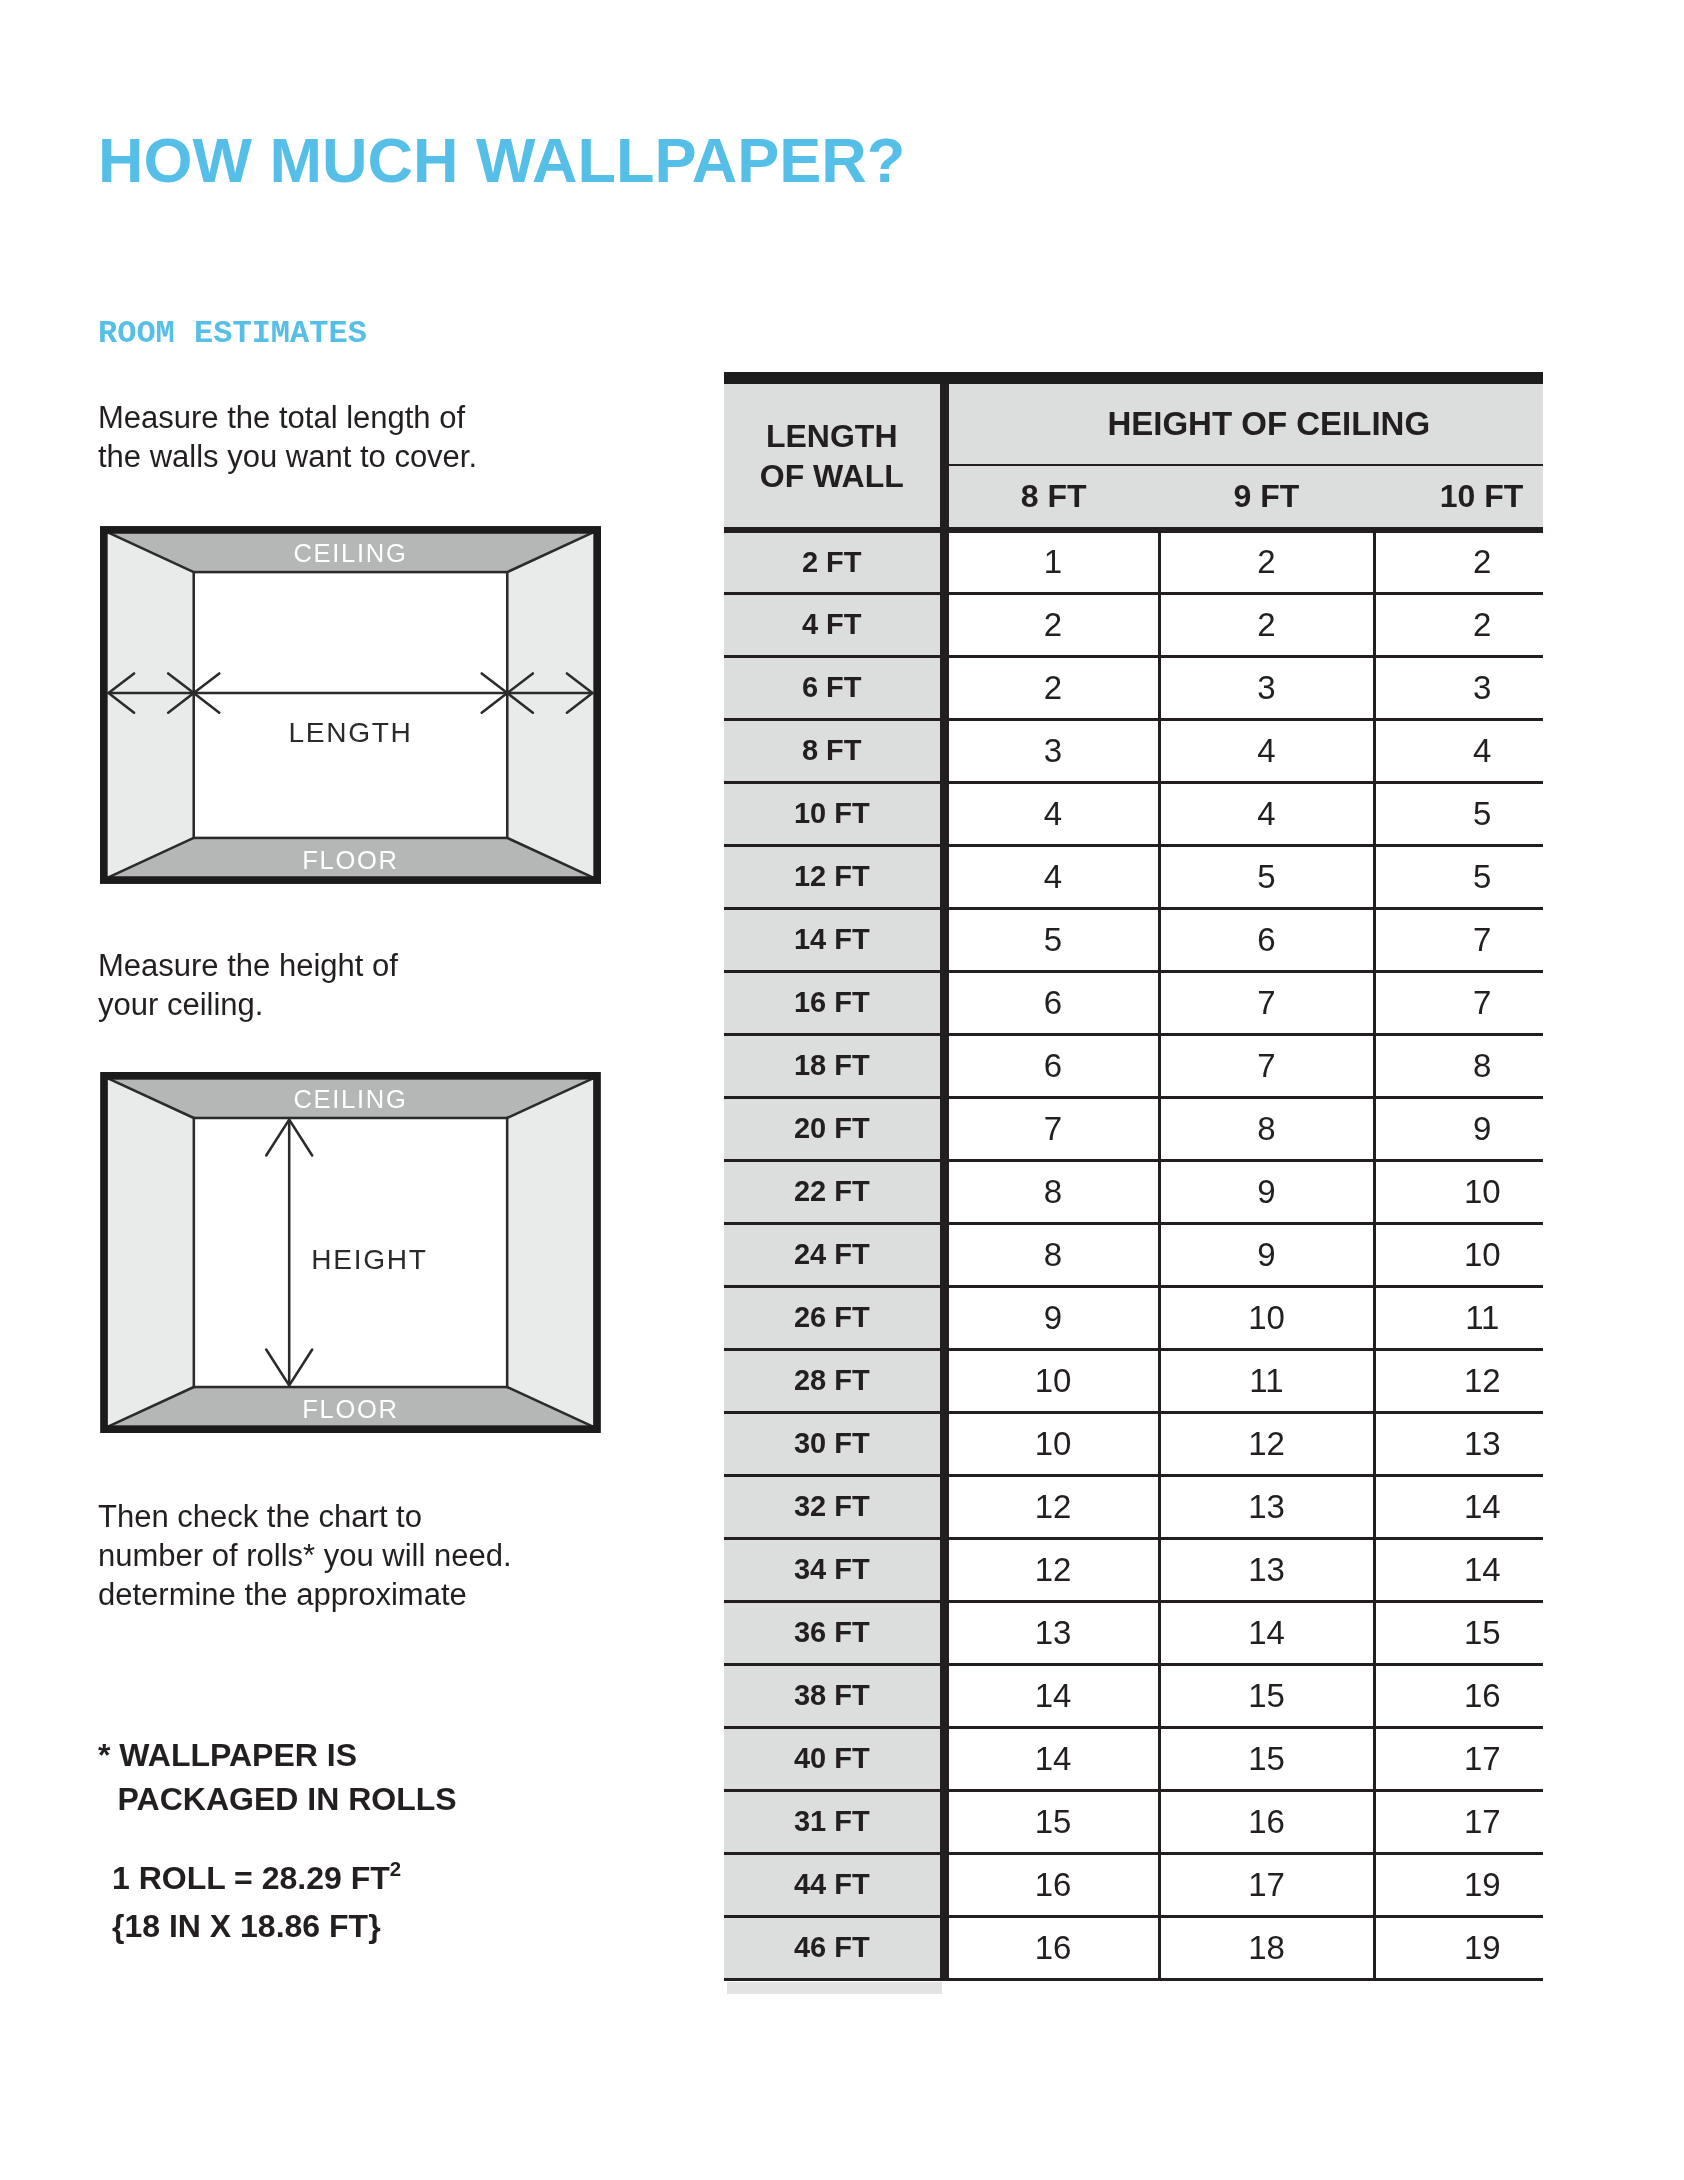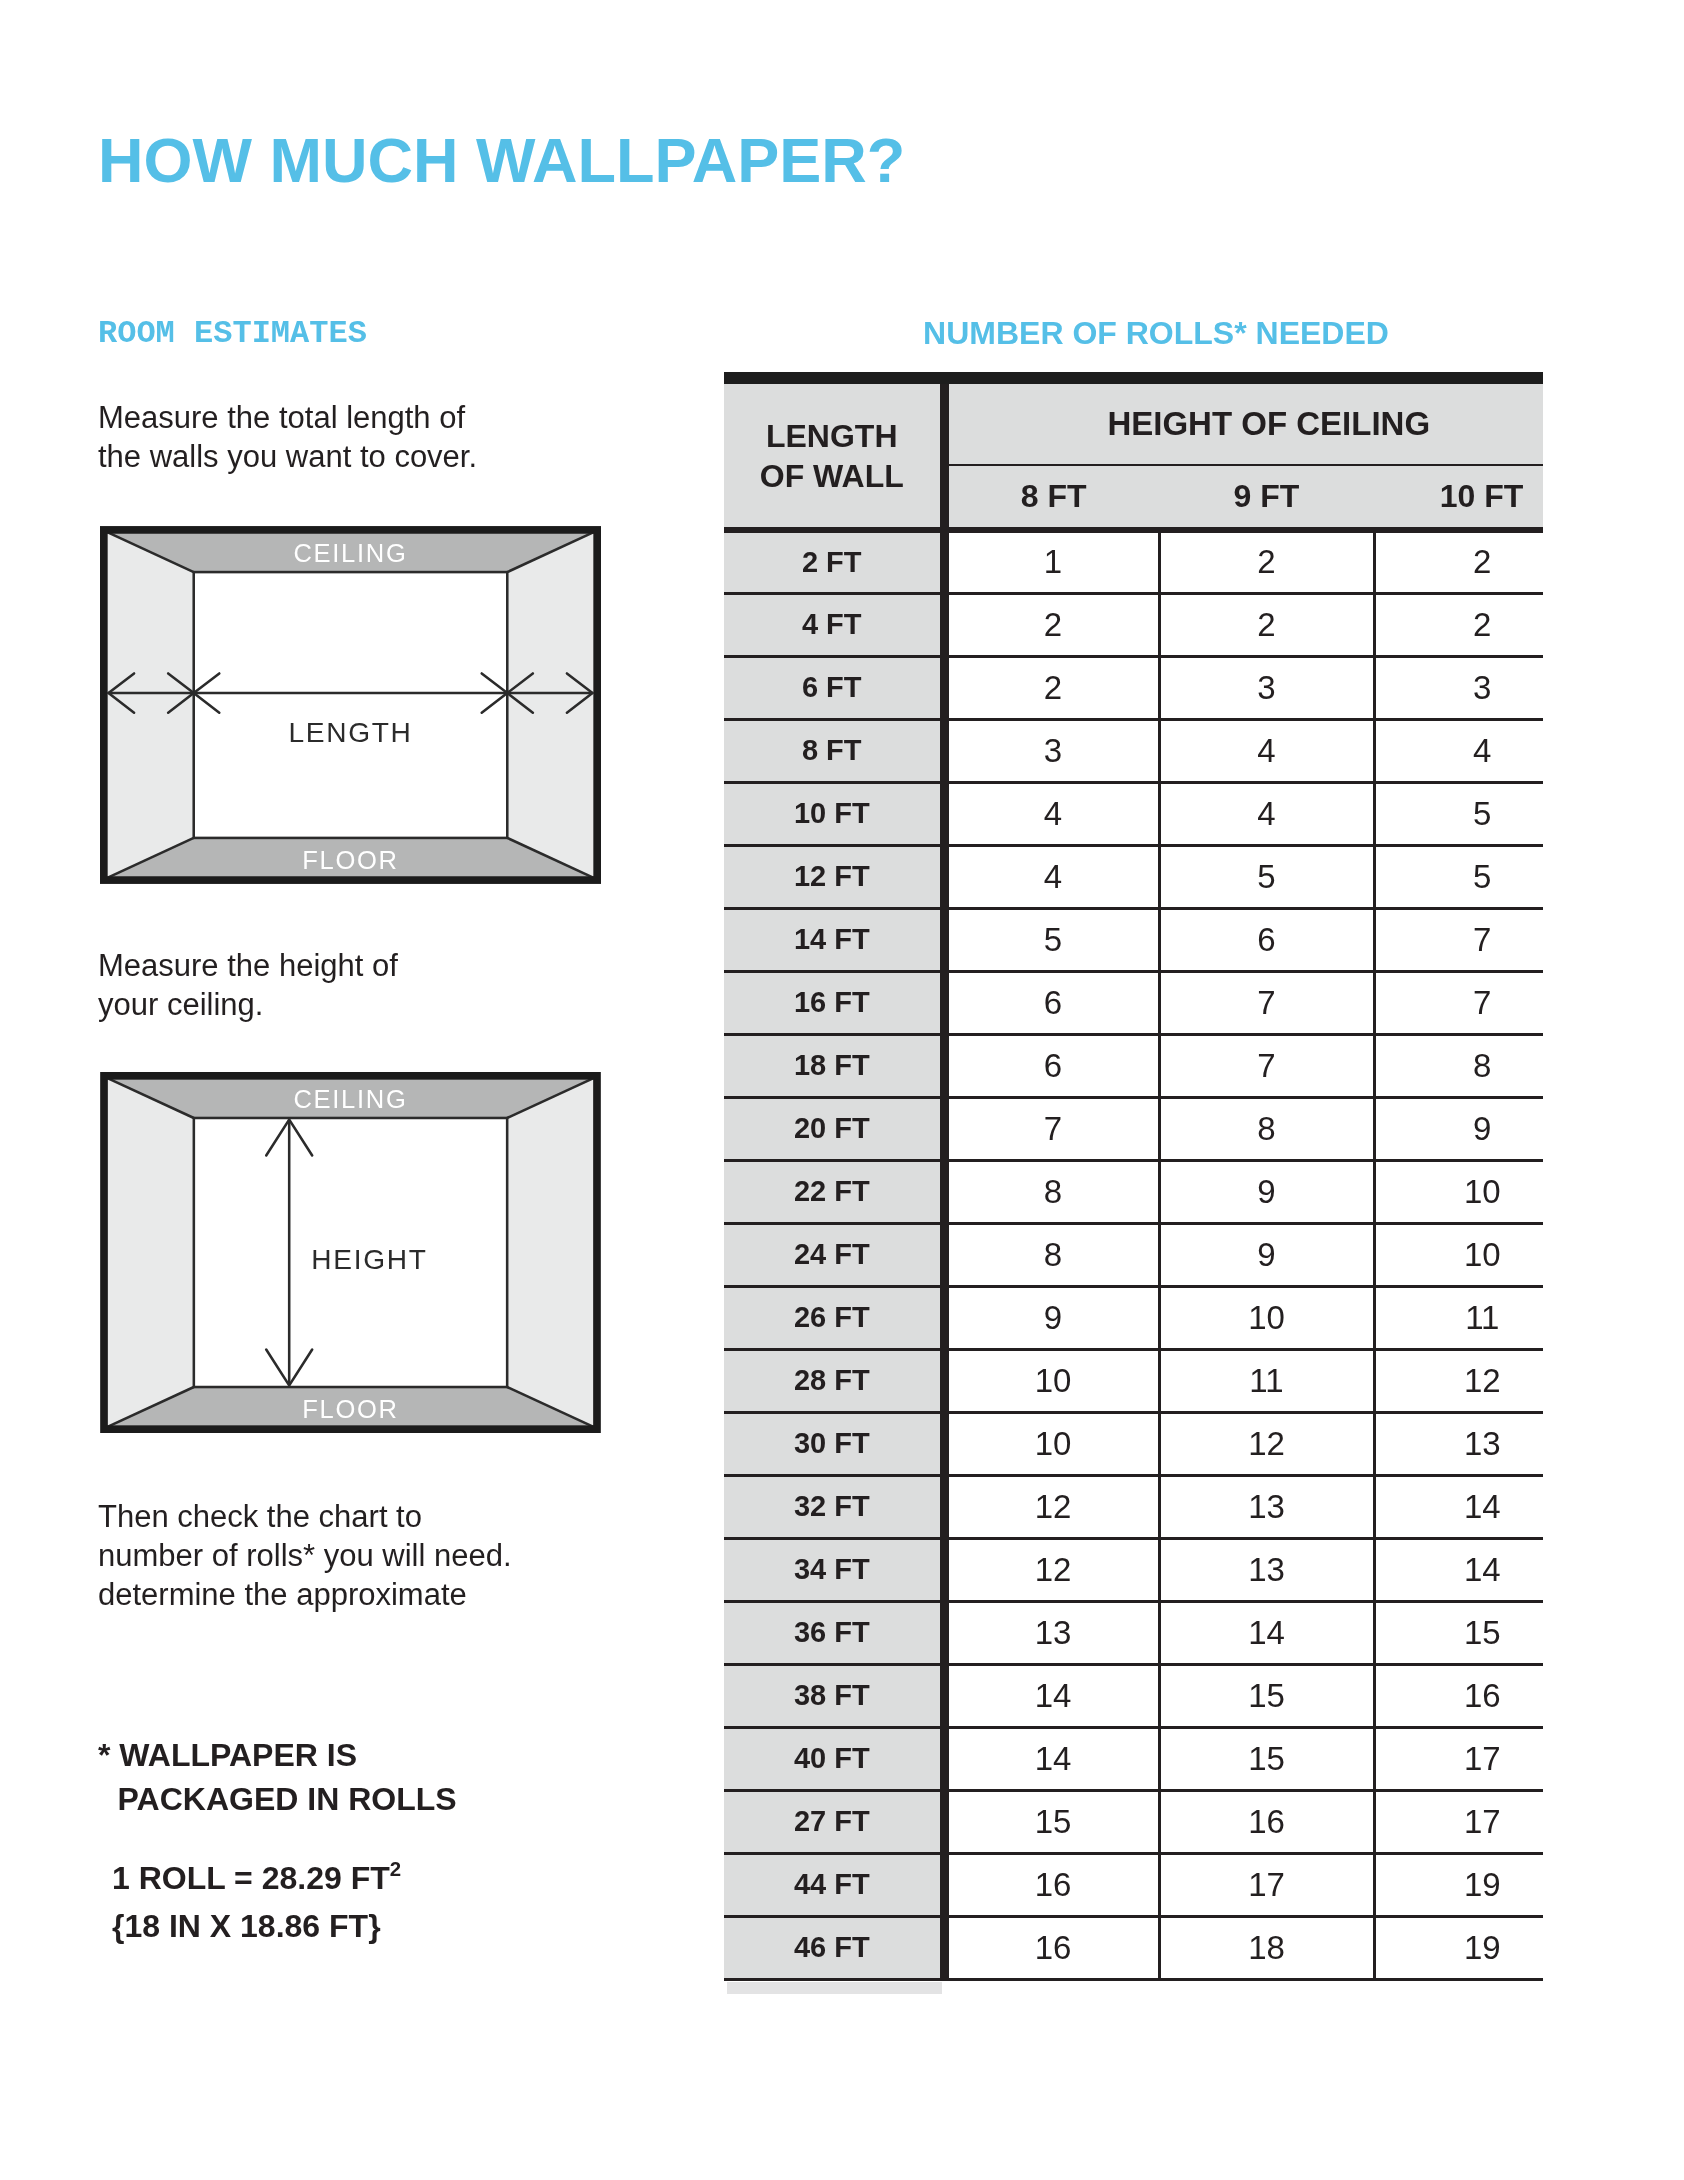--- a/index.html
+++ b/index.html
@@ -131,21 +131,20 @@
 </style>
 </head>
 <body>
 
 <div class="page">
 
   <h1 class="abs page-title">HOW MUCH WALLPAPER?</h1>
 
   <div class="abs section-label" id="room-estimates-heading">ROOM ESTIMATES</div>
 
-  <div class="abs section-label" id="rolls-heading">NUMBER OF ROLLS* NEEDED</div>
 
   <div class="abs body-text" id="step1">
     <div>Measure the total length of</div>
     <div>the walls you want to cover.</div>
   </div>
 
   <div class="abs diagram" id="diagram-length">
     <svg width="501" height="358" viewBox="0 0 588 420">
       <rect class="wallbase" x="0" y="0" width="588" height="420"></rect>
       <polygon class="ceil" points="6,6 582,6 478,54 110,54"></polygon>
@@ -351,21 +350,21 @@
             <td class="val">15</td>
             <td class="val">16</td>
           </tr>
           <tr>
             <td class="rowlabel">40 FT</td>
             <td class="val">14</td>
             <td class="val">15</td>
             <td class="val">17</td>
           </tr>
           <tr>
-            <td class="rowlabel">27 FT</td>
+            <td class="rowlabel">31 FT</td>
             <td class="val">15</td>
             <td class="val">16</td>
             <td class="val">17</td>
           </tr>
           <tr>
             <td class="rowlabel">44 FT</td>
             <td class="val">16</td>
             <td class="val">17</td>
             <td class="val">19</td>
           </tr>

